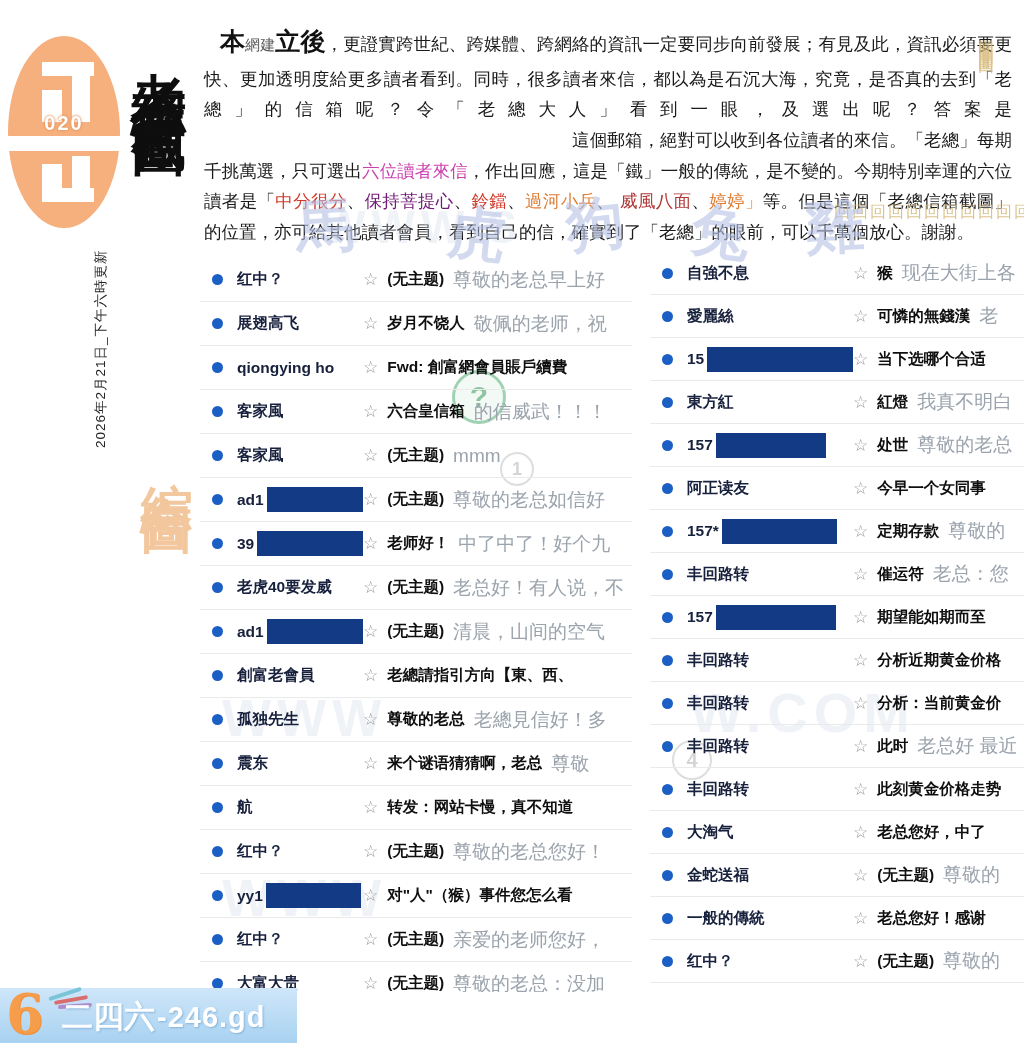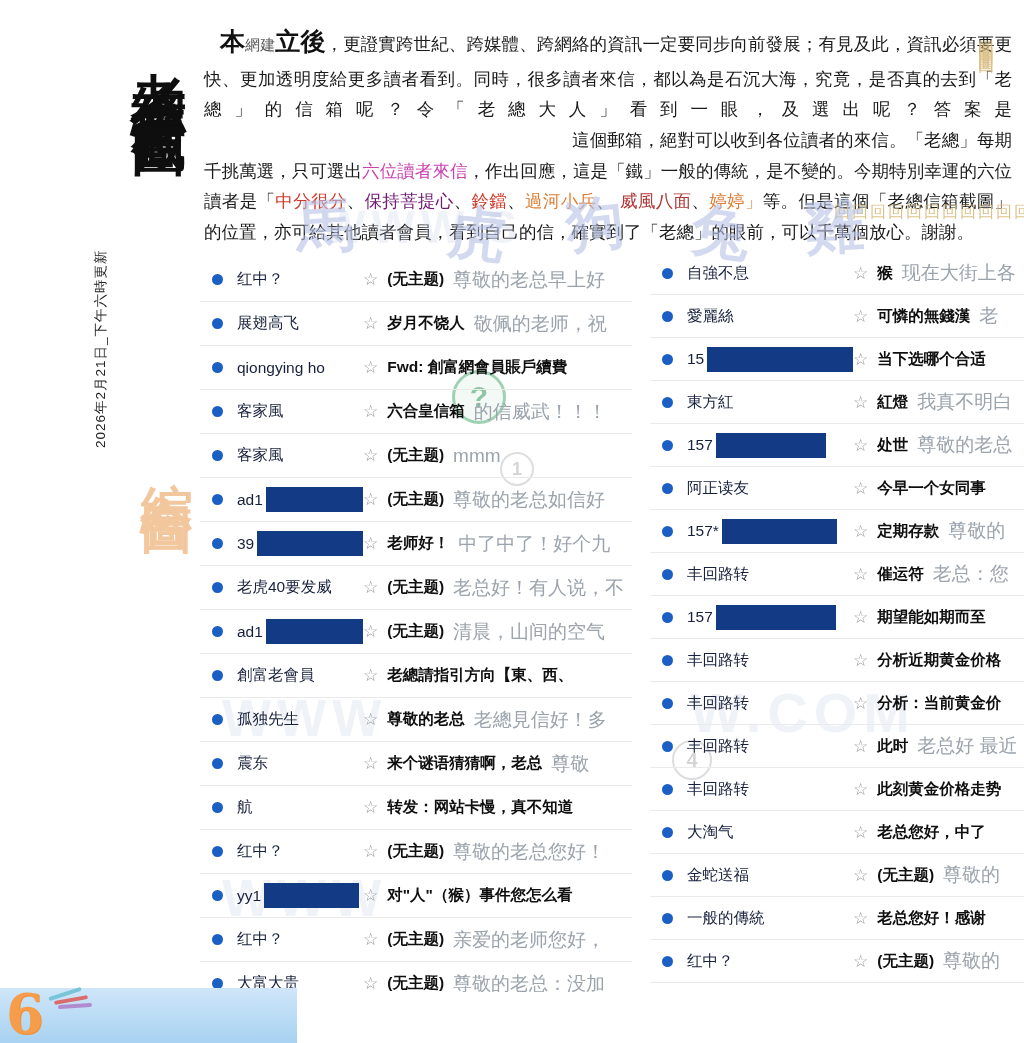--- a/index.html
+++ b/index.html
@@ -83,21 +83,21 @@
   .col{position:absolute;top:0;}
   .col-left{left:0;width:432px;padding-top:6px;}
   .col-right{left:450px;width:374px;}
   .row{display:flex;align-items:center;border-bottom:1px solid #eaeaea;
        white-space:nowrap;overflow:hidden;}
   .col-left .row{height:43px;}
   .col-right .row{height:42px;}
   .row.faded{opacity:.5;}
   .dot{flex:0 0 11px;width:11px;height:11px;border-radius:50%;background:#1b5fc4;
        margin:0 14px 0 12px;}
-  .sender{font-weight:normal;font-size:15.5px;color:#17203c;flex-shrink:0;
+  .sender{font-weight:bold;font-size:15.5px;color:#17203c;flex-shrink:0;
           display:flex;align-items:center;overflow:hidden;}
   .col-left .sender{width:126px;}
   .col-right .sender{width:166px;text-align:right;}
   .redact{display:inline-block;height:25px;background:#133a85;margin-left:3px;
           flex-shrink:0;}
   .star{color:#9a9a9a;font-size:17px;margin-right:9px;flex-shrink:0;cursor:pointer;}
   .subject{font-weight:bold;font-size:15.5px;color:#0f0f0f;}
   .preview{color:#9ba3ad;font-size:19px;margin-left:9px;}
 
   
@@ -113,20 +113,31 @@
   .f-text{position:absolute;left:62px;top:8px;display:flex;align-items:baseline;
           color:#fff;text-shadow:1px 1px 2px #86b4da;}
   .f-brand{font-family:"DejaVu Serif",serif;font-weight:bold;font-size:31px;}
   .f-domain{font-weight:bold;font-size:29px;margin-left:2px;letter-spacing:1px;}
 </style>
 </head>
 <body>
 
 <div class="page">
 
+  <div class="emblem">
+    <div class="emblem-oval"></div>
+    <div class="cut cut-a"></div>
+    <div class="cut cut-b"></div>
+    <div class="cut cut-c"></div>
+    <div class="cut cut-band"></div>
+    <div class="cut cut-d"></div>
+    <div class="cut cut-e"></div>
+    <div class="cut cut-f"></div>
+    <div class="emblem-code">020</div>
+  </div>
 
   <div class="v-title">老總信箱截圖</div>
   <div class="v-subtitle">綜合圖</div>
   <div class="update-note">2026年2月21日_下午六時更新</div>
 
   <div class="intro" id="intro"><span class="seg-big">本</span><span class="seg-mid">網建</span><span class="seg-big">立後</span><span class="seg-normal">，更證實跨世紀、跨媒體、跨網絡的資訊一定要同步向前發展；有見及此，資訊必須要更快、更加透明度給更多讀者看到。同時，很多讀者來信，都以為是石沉大海，究竟，是否真的去到「老總」的信箱呢？令「老總大人」看到一眼，及選出呢？答案是</span><span class="seg-gap"></span><span class="seg-normal">這個郵箱，絕對可以收到各位讀者的來信。「老總」每期千挑萬選，只可選出</span><span class="seg-magenta">六位讀者來信</span><span class="seg-normal">，作出回應，這是「鐵」一般的傳統，是不變的。今期特別幸運的六位讀者是「</span><span class="seg-red">中分很分</span><span class="seg-normal">、</span><span class="seg-brown">保持菩提心</span><span class="seg-normal">、</span><span class="seg-red">鈴鐺</span><span class="seg-normal">、</span><span class="seg-orange">過河小兵</span><span class="seg-normal">、 </span><span class="seg-darkred">威風八面</span><span class="seg-normal">、</span><span class="seg-orange">婷婷</span><span class="seg-orange">」</span><span class="seg-normal">等。但是這個「老總信箱截圖」的位置，亦可給其他讀者會員，看到自己的信，確實到了「老總」的眼前，可以千萬個放心。謝謝。</span></div>
 
   <div class="border-v">回回回回回回回回回回</div>
   <div class="border-h">回回回回回回回回回回回</div>
 
@@ -381,15 +392,19 @@
         </div>
         <div class="row faded"></div>
       </div>
   </div>
 
   <div class="footer">
     <div class="f-digit">6</div>
     <div class="feather feather-1"></div>
     <div class="feather feather-2"></div>
     <div class="feather feather-3"></div>
+    <div class="f-text">
+      <span class="f-brand">二四六</span>
+      <span class="f-domain">-246.gd</span>
+    </div>
   </div>
 
 </div>
 
 </body></html>

